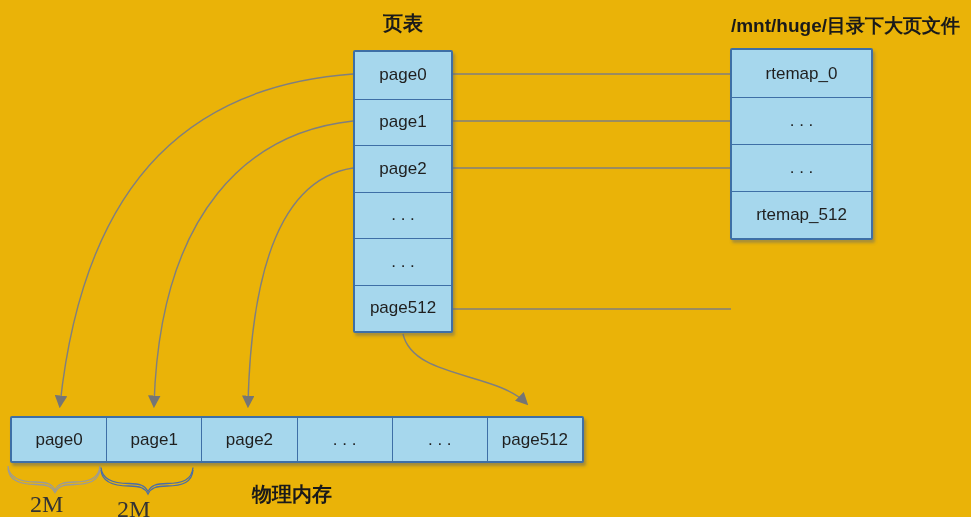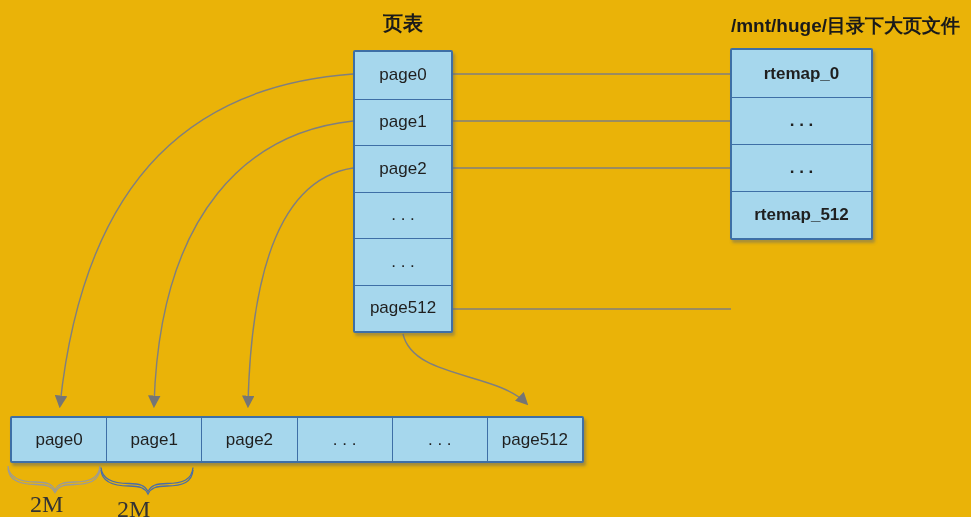--- a/index.html
+++ b/index.html
@@ -26,21 +26,21 @@
   .col .cell{
     display:flex;align-items:center;justify-content:center;
     font-size:17px;color:#1f1f1f;
     border-top:1.5px solid #3E6FA6;
     box-sizing:border-box;
   }
   .col .cell:first-child{border-top:none;}
   #page-table-column{left:353px;top:50px;width:100px;}
   #page-table-column .cell{height:46.5px;width:100%;}
   #huge-files-column{left:730px;top:48px;width:143px;}
-  #huge-files-column .cell{height:47px;width:100%;font-weight:bold;}
+  #huge-files-column .cell{height:47px;width:100%;}
   
   #memory-row{
     position:absolute;left:10px;top:416px;width:574px;height:47px;
     display:flex;
     border:2px solid #3E6FA6;
     border-radius:2px;
     background:#A6D7ED;
     box-shadow:2px 3px 3px rgba(90,100,110,0.5);
     box-sizing:border-box;
   }
@@ -112,20 +112,21 @@
         <path d="M8,468.5 C9,480.5 20,484.5 36,484.5 C47,484.5 52,486.5 55,492.5 C58,486.5 63,484.5 74,484.5 C90,484.5 99,480.5 100,468.5"></path>
       </g>
     </g>
   </svg>
 
   <div id="page-table-title" class="cn-label">页表</div>
 
   <div id="huge-files-title" class="cn-label"><span class="latin">/mnt/huge/</span><span>目录下大页文件</span></div>
 
 
+  <div id="physical-memory-label" class="cn-label">物理内存</div>
 
   <div id="page-table-column" class="col">
     <div class="cell">page0</div>
     <div class="cell">page1</div>
     <div class="cell">page2</div>
     <div class="cell">. . .</div>
     <div class="cell">. . .</div>
     <div class="cell">page512</div>
   </div>
 

